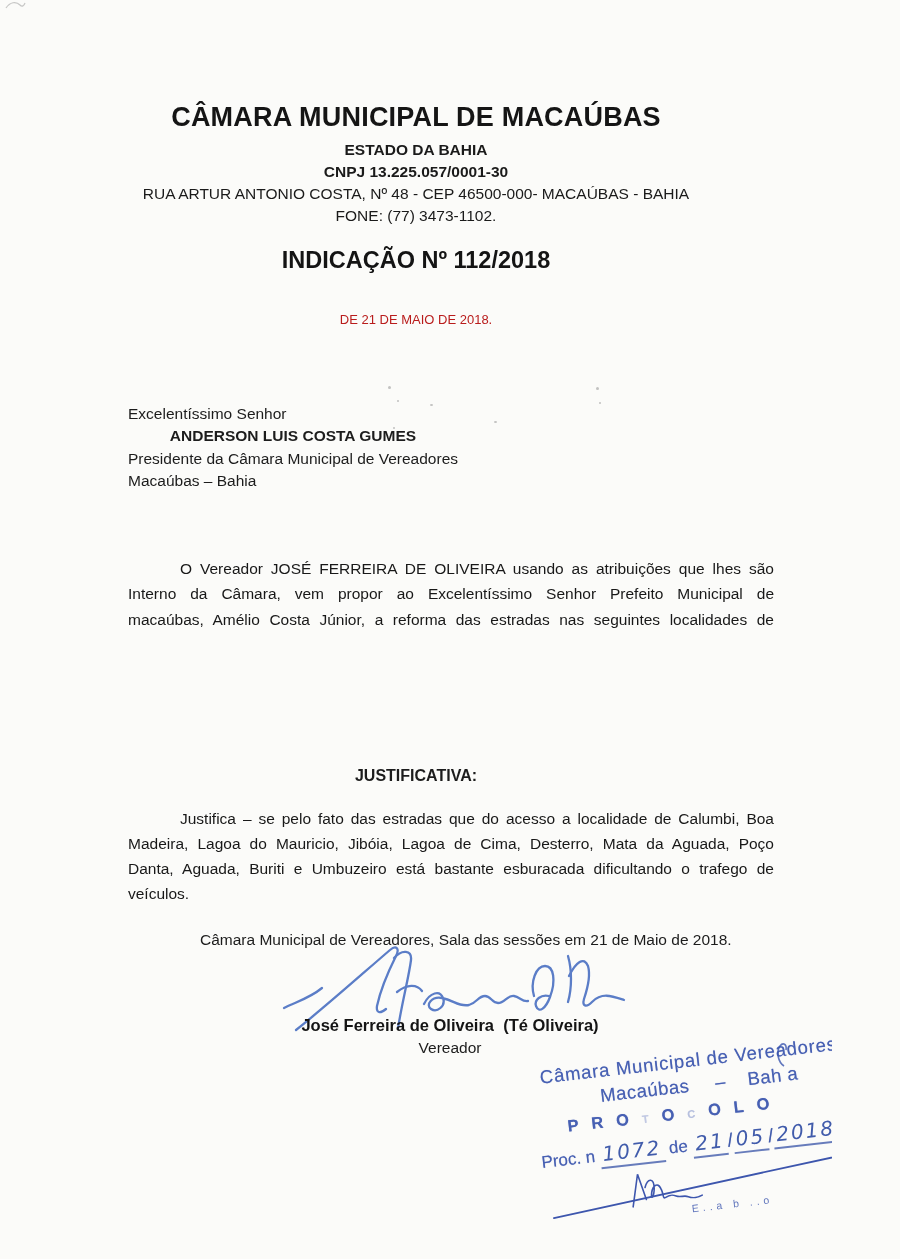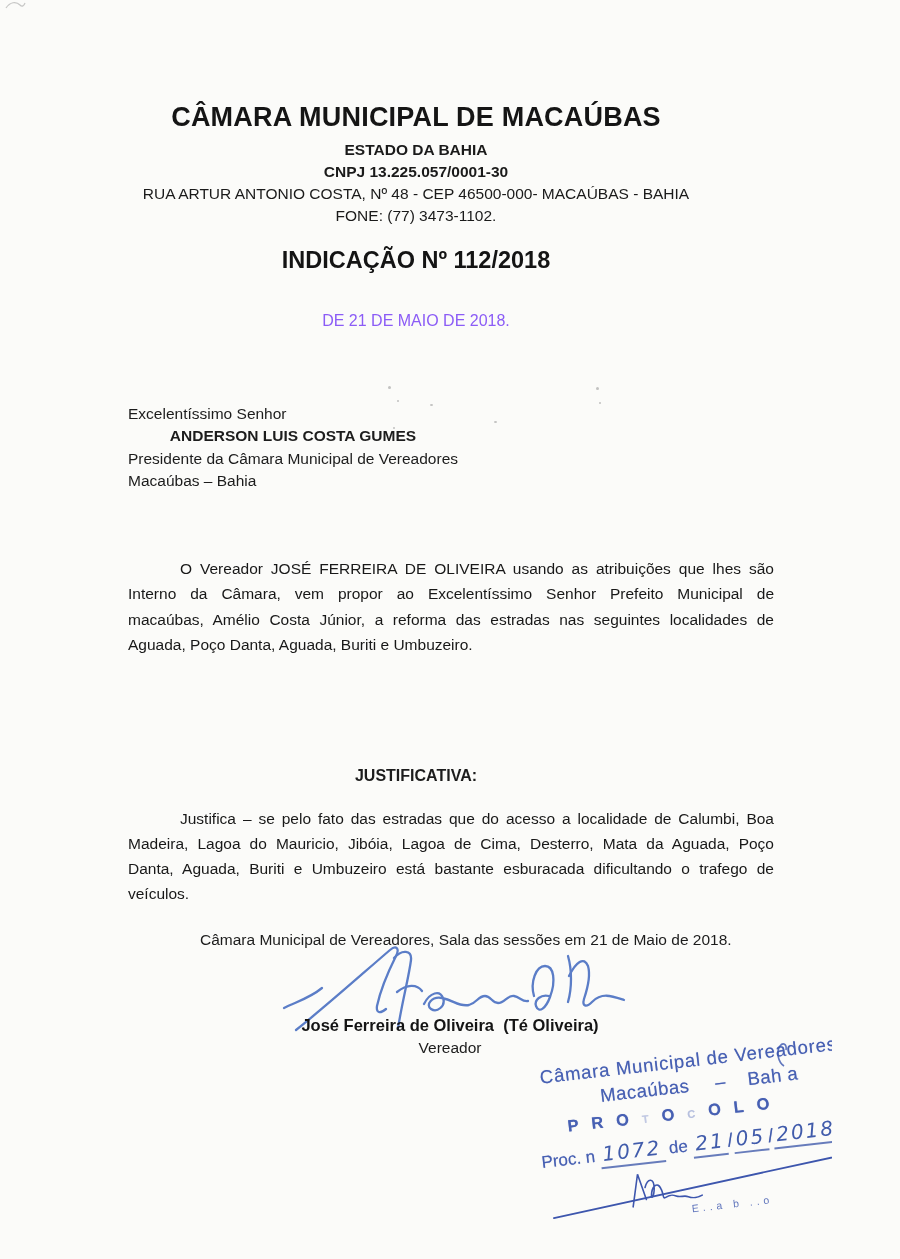--- a/index.html
+++ b/index.html
@@ -13,21 +13,21 @@
   .center{left:0; right:0; text-align:center;}
 
   
   .org-title{top:102px; font-size:27px; font-weight:bold; letter-spacing:.2px; color:#151515;}
   .hdr-line{font-size:15.5px; color:#1a1a1a;}
   .hdr-bold{font-weight:bold;}
   .hdr-state{top:141px;} .hdr-cnpj{top:163px;} .hdr-addr{top:185px;} .hdr-phone{top:207px;}
 
   
   .doc-title{top:247px; font-size:23.5px; font-weight:bold; color:#141414;}
-  .doc-date{top:312px; font-size:16px; color:#8b5cf6;}
+  .doc-date{top:312px; font-size:13px; color:#b91c1c;}
 
   
   .addressee{left:128px; top:403px; font-size:15.5px; line-height:22.3px;}
   .addressee .bold{font-weight:bold;text-align:center;}
 
   
   .para{left:128px; width:646px; font-size:15.5px; color:#181818;}
   .p1{top:556px; line-height:25.3px;}
   .p2{top:806px; line-height:25.1px;}
   .jline{text-align:justify; text-align-last:justify; white-space:nowrap;}
@@ -95,21 +95,20 @@
     <div>Excelentíssimo Senhor</div>
     <div class="bold">ANDERSON LUIS COSTA GUMES</div>
     <div>Presidente da Câmara Municipal de Vereadores</div>
     <div>Macaúbas – Bahia</div>
   </div>
 
   <div class="abs para p1">
     <div class="jline first">O Vereador JOSÉ FERREIRA DE OLIVEIRA usando as atribuições que lhes são</div>
     <div class="jline">Interno da Câmara, vem propor ao Excelentíssimo Senhor Prefeito Municipal de</div>
     <div class="jline">macaúbas, Amélio Costa Júnior, a reforma das estradas nas seguintes localidades de</div>
-    <div class="jline last">Aguada, Poço Danta, Aguada, Buriti e Umbuzeiro.</div>
   </div>
 
   <div class="abs center just-heading">JUSTIFICATIVA:</div>
   <div class="abs para p2">
     <div class="jline first">Justifica – se pelo fato das estradas que do acesso a localidade de Calumbi, Boa</div>
     <div class="jline">Madeira, Lagoa do Mauricio, Jibóia, Lagoa de Cima, Desterro, Mata da Aguada, Poço</div>
     <div class="jline">Danta, Aguada, Buriti e Umbuzeiro está bastante esburacada dificultando o trafego de</div>
     <div class="jline last">veículos.</div>
   </div>
 

